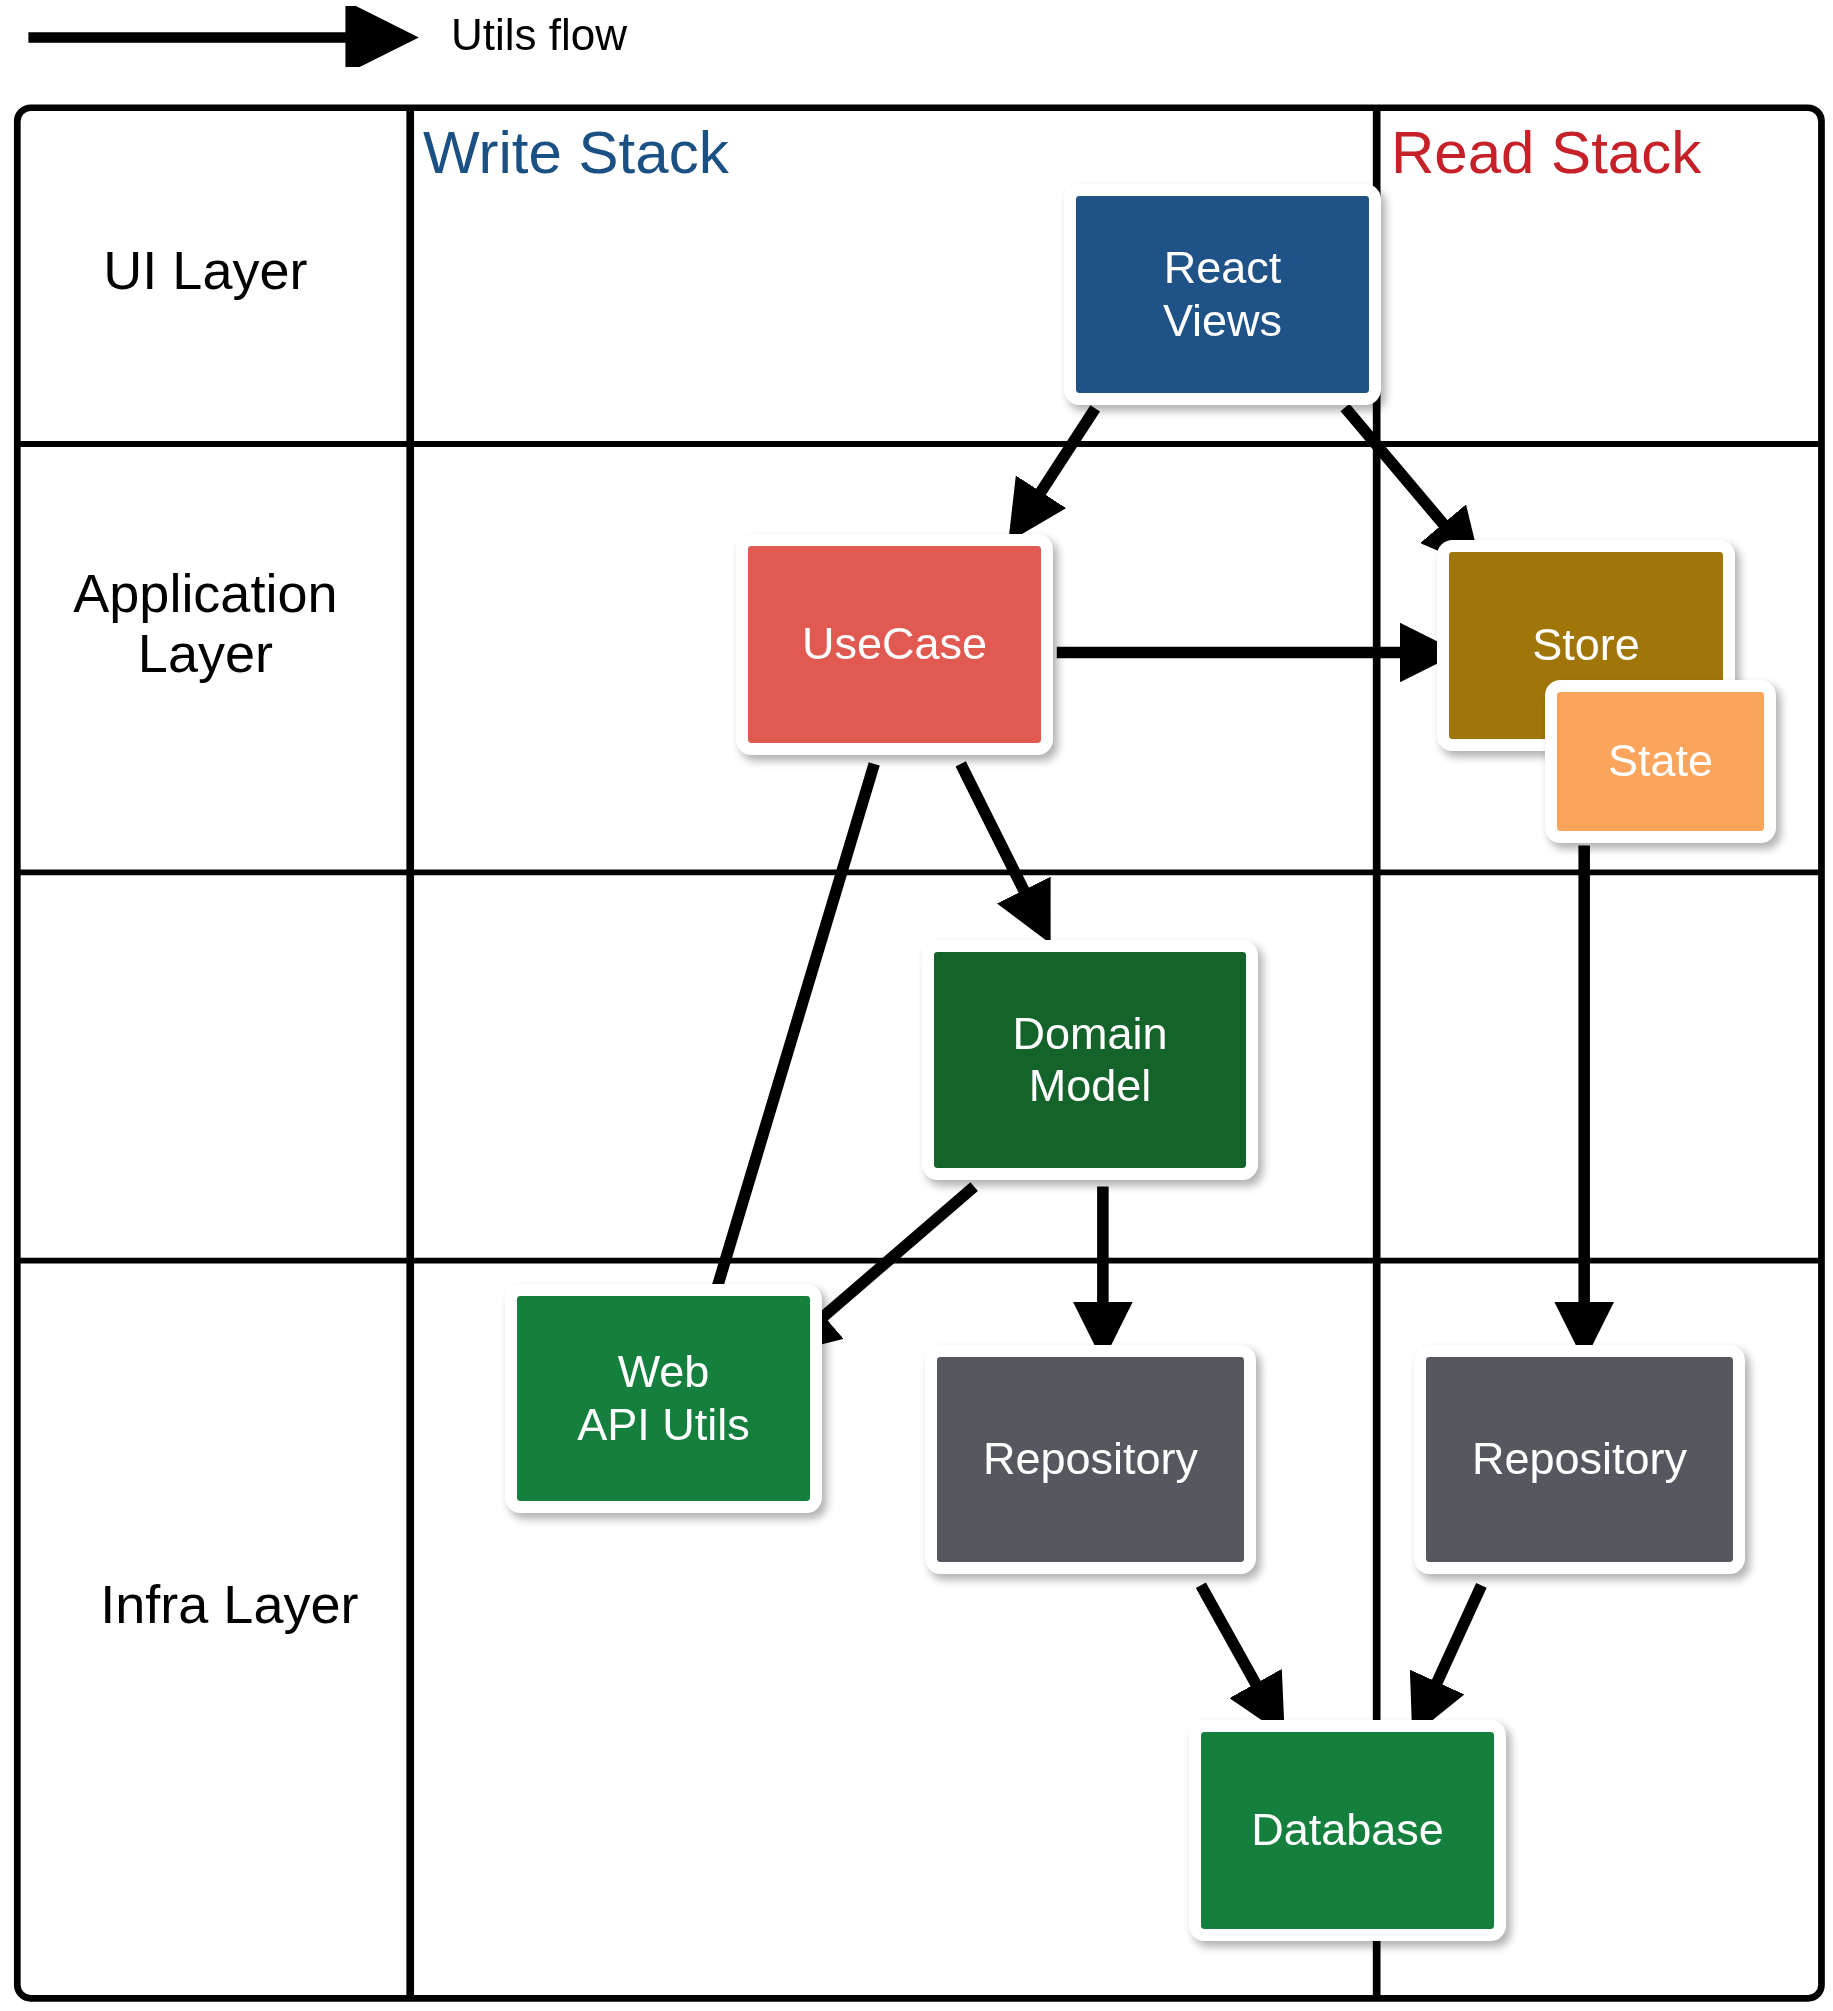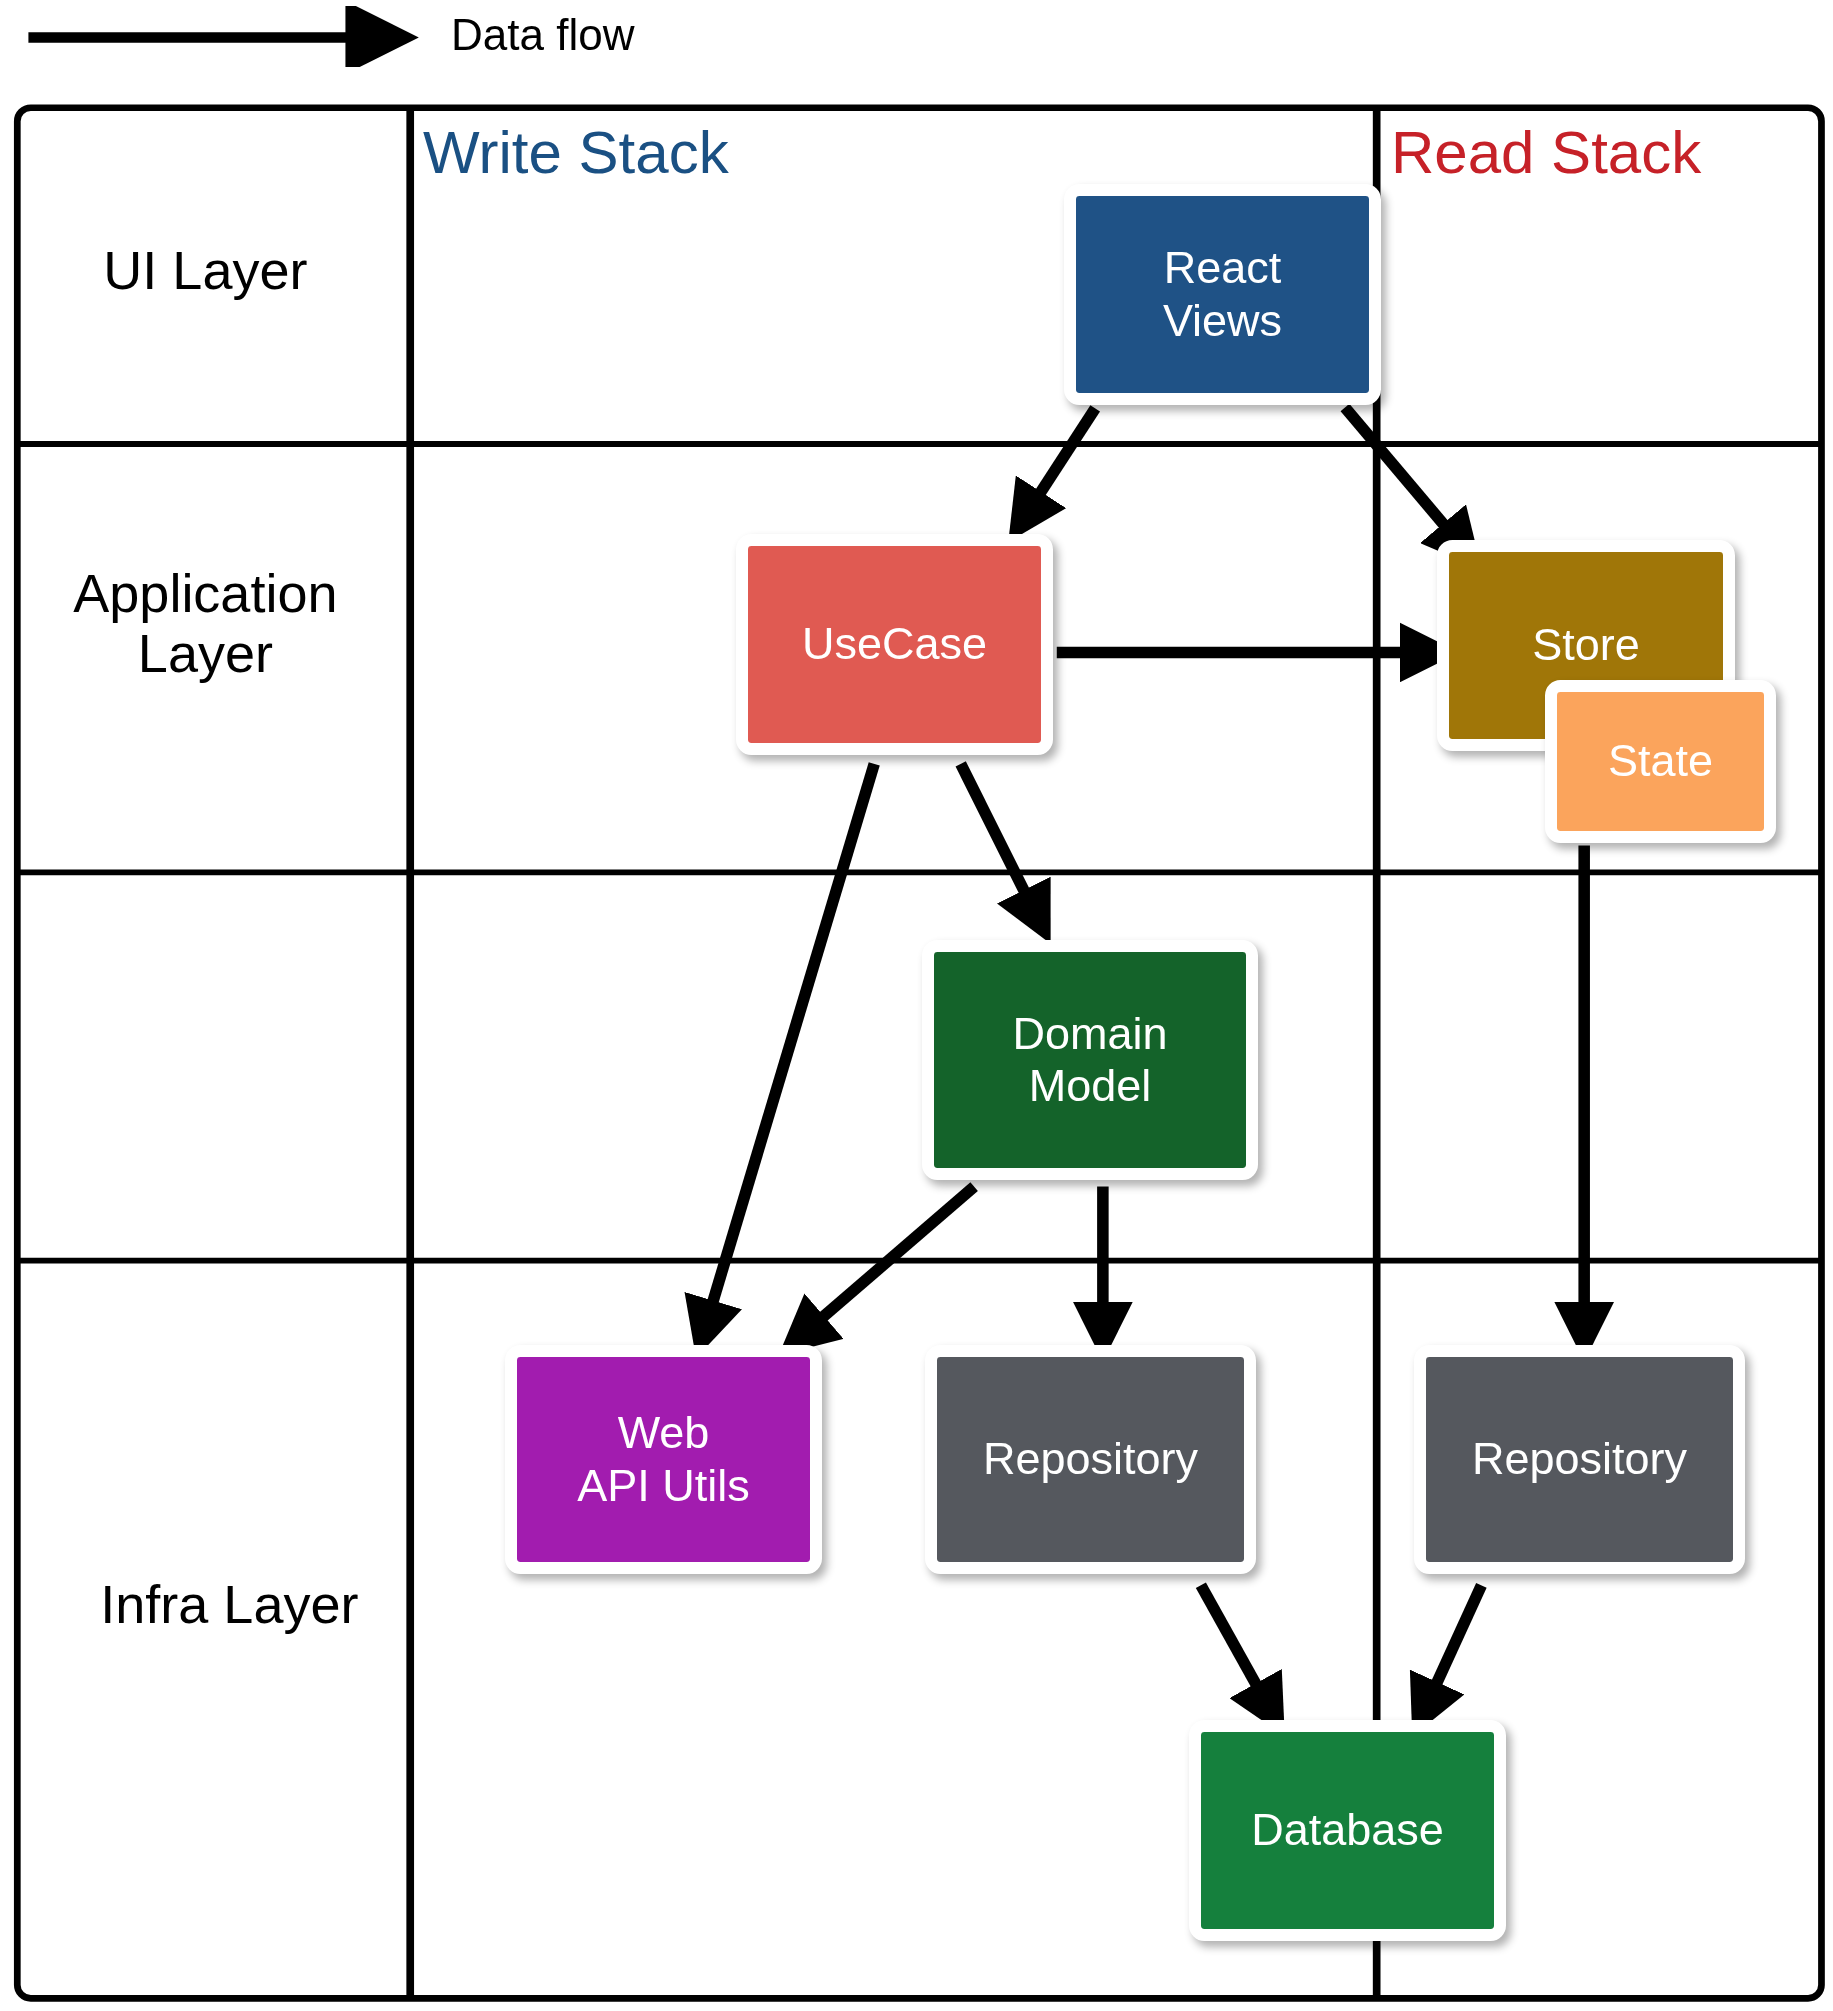--- a/index.html
+++ b/index.html
@@ -94,21 +94,21 @@
 
   <div class="legend">
     <svg width="442" height="61" style="position:absolute;left:0;top:0;" viewBox="0 0 460 64">
       <defs>
         <marker id="lm" markerWidth="7" markerHeight="7" refX="5.4" refY="3.5" orient="auto">
           <path d="M0,0 L7,3.5 L0,7 z" fill="#000"></path>
         </marker>
       </defs>
       <line x1="8" y1="33" x2="400" y2="33" stroke="#000" stroke-width="11" marker-end="url(#lm)"></line>
     </svg>
-    <div class="legend-label">Data flow</div>
+    <div class="legend-label">Utils flow</div>
   </div>
 
   <svg class="grid-svg" viewBox="0 0 1908 2094">
     <defs>
       <marker id="ah" markerWidth="5.2" markerHeight="5.2" refX="3.6" refY="2.6" orient="auto">
         <path d="M0,0 L5.2,2.6 L0,5.2 z" fill="#000"></path>
       </marker>
     </defs>
 
     <g>
@@ -169,21 +169,21 @@
 
   <div class="node" style="left:1545px; top:680px; width:231px; height:163px; background:#fba45c; z-index:7;">
     <span>State</span>
   </div>
 
   <div class="node" style="left:922px; top:940px; width:336px; height:240px; background:#14632a;">
     <span>Domain
 Model</span>
   </div>
 
-  <div class="node" style="left:505px; top:1345px; width:317px; height:229px; background:#a21caf;">
+  <div class="node" style="left:505px; top:1284px; width:317px; height:229px; background:#15803d;">
     <span>Web
 API Utils</span>
   </div>
 
   <div class="node" style="left:925px; top:1345px; width:331px; height:229px; background:#55585e;">
     <span>Repository</span>
   </div>
 
   <div class="node" style="left:1414px; top:1345px; width:331px; height:229px; background:#55585e;">
     <span>Repository</span>

